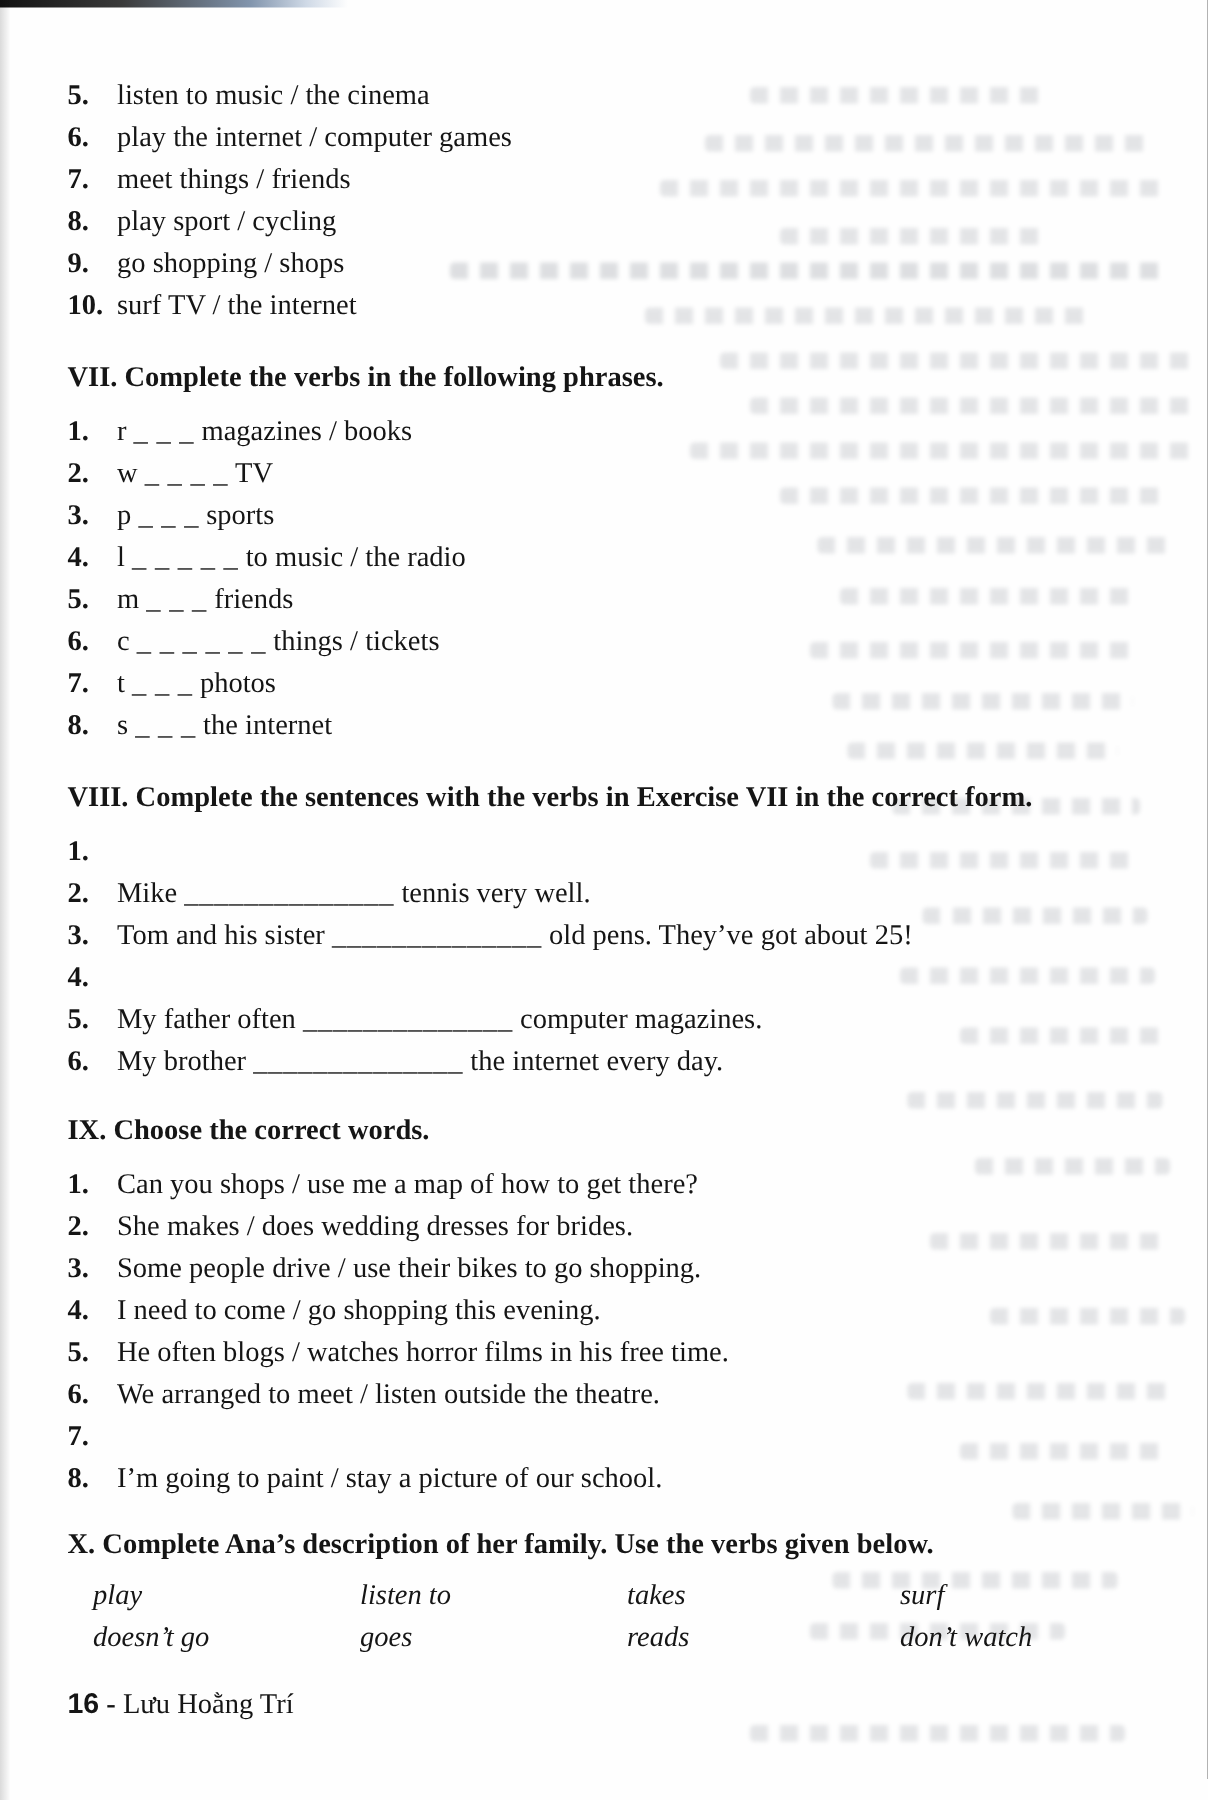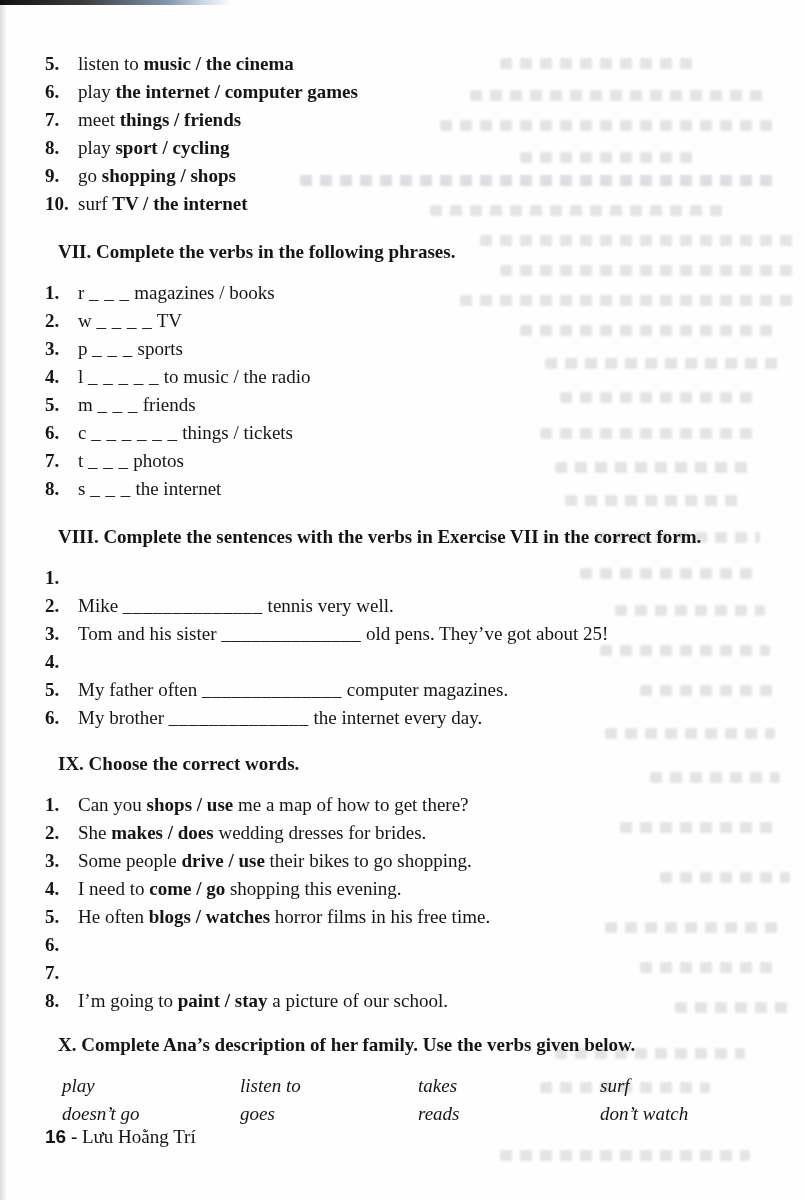--- a/index.html
+++ b/index.html
@@ -31,24 +31,24 @@
   .bleed-layer { position: absolute; inset: 0; z-index: 1; pointer-events: none; }
   .bleed {
     position: absolute; height: 11px; border-radius: 3px;
     filter: blur(1.3px); opacity: .16;
     background: repeating-linear-gradient(90deg, #5d6470 0 12px, rgba(93,100,112,0) 12px 20px);
   }
   .content { position: relative; z-index: 2; padding: 50px 30px 0 45px; }
   .list { margin: 0; }
   .item { display: flex; line-height: 28px; }
   .num { font-weight: bold; width: 33px; flex: none; }
-  .txt b { font-weight: bold; }
+  .txt b { font-weight: normal; }
   h2 {
     font-size: 19px; font-weight: bold; line-height: 28px;
-    margin: 13px; padding: 0;
+    margin: 0; padding: 0;
   }
   .h-gap-a { margin-top: 20px; }
   .h-gap-b { margin-top: 18px; }
   .h-gap-c { margin-top: 16px; }
   .list-gap { margin-top: 8px; }
   .blank-line { letter-spacing: 0.5px; white-space: nowrap; }
   .word-bank { margin: 6px 0 0 17px; font-style: italic; }
   .bank-row {
     display: grid;
     grid-template-columns: 178px 178px 182px 1fr;
@@ -210,20 +210,21 @@
       <div class="item">
         <span class="num">4.</span>
         <span class="txt"><span>I need to</span> <b>come / go</b> <span>shopping this evening.</span></span>
       </div>
       <div class="item">
         <span class="num">5.</span>
         <span class="txt"><span>He often</span> <b>blogs / watches</b> <span>horror films in his free time.</span></span>
       </div>
       <div class="item">
         <span class="num">6.</span>
+        <span class="txt"><span>We arranged to</span> <b>meet / listen</b> <span>outside the theatre.</span></span>
       </div>
       <div class="item">
         <span class="num">7.</span>
       </div>
       <div class="item">
         <span class="num">8.</span>
         <span class="txt"><span>I’m going to</span> <b>paint / stay</b> <span>a picture of our school.</span></span>
       </div>
     </div>
 

